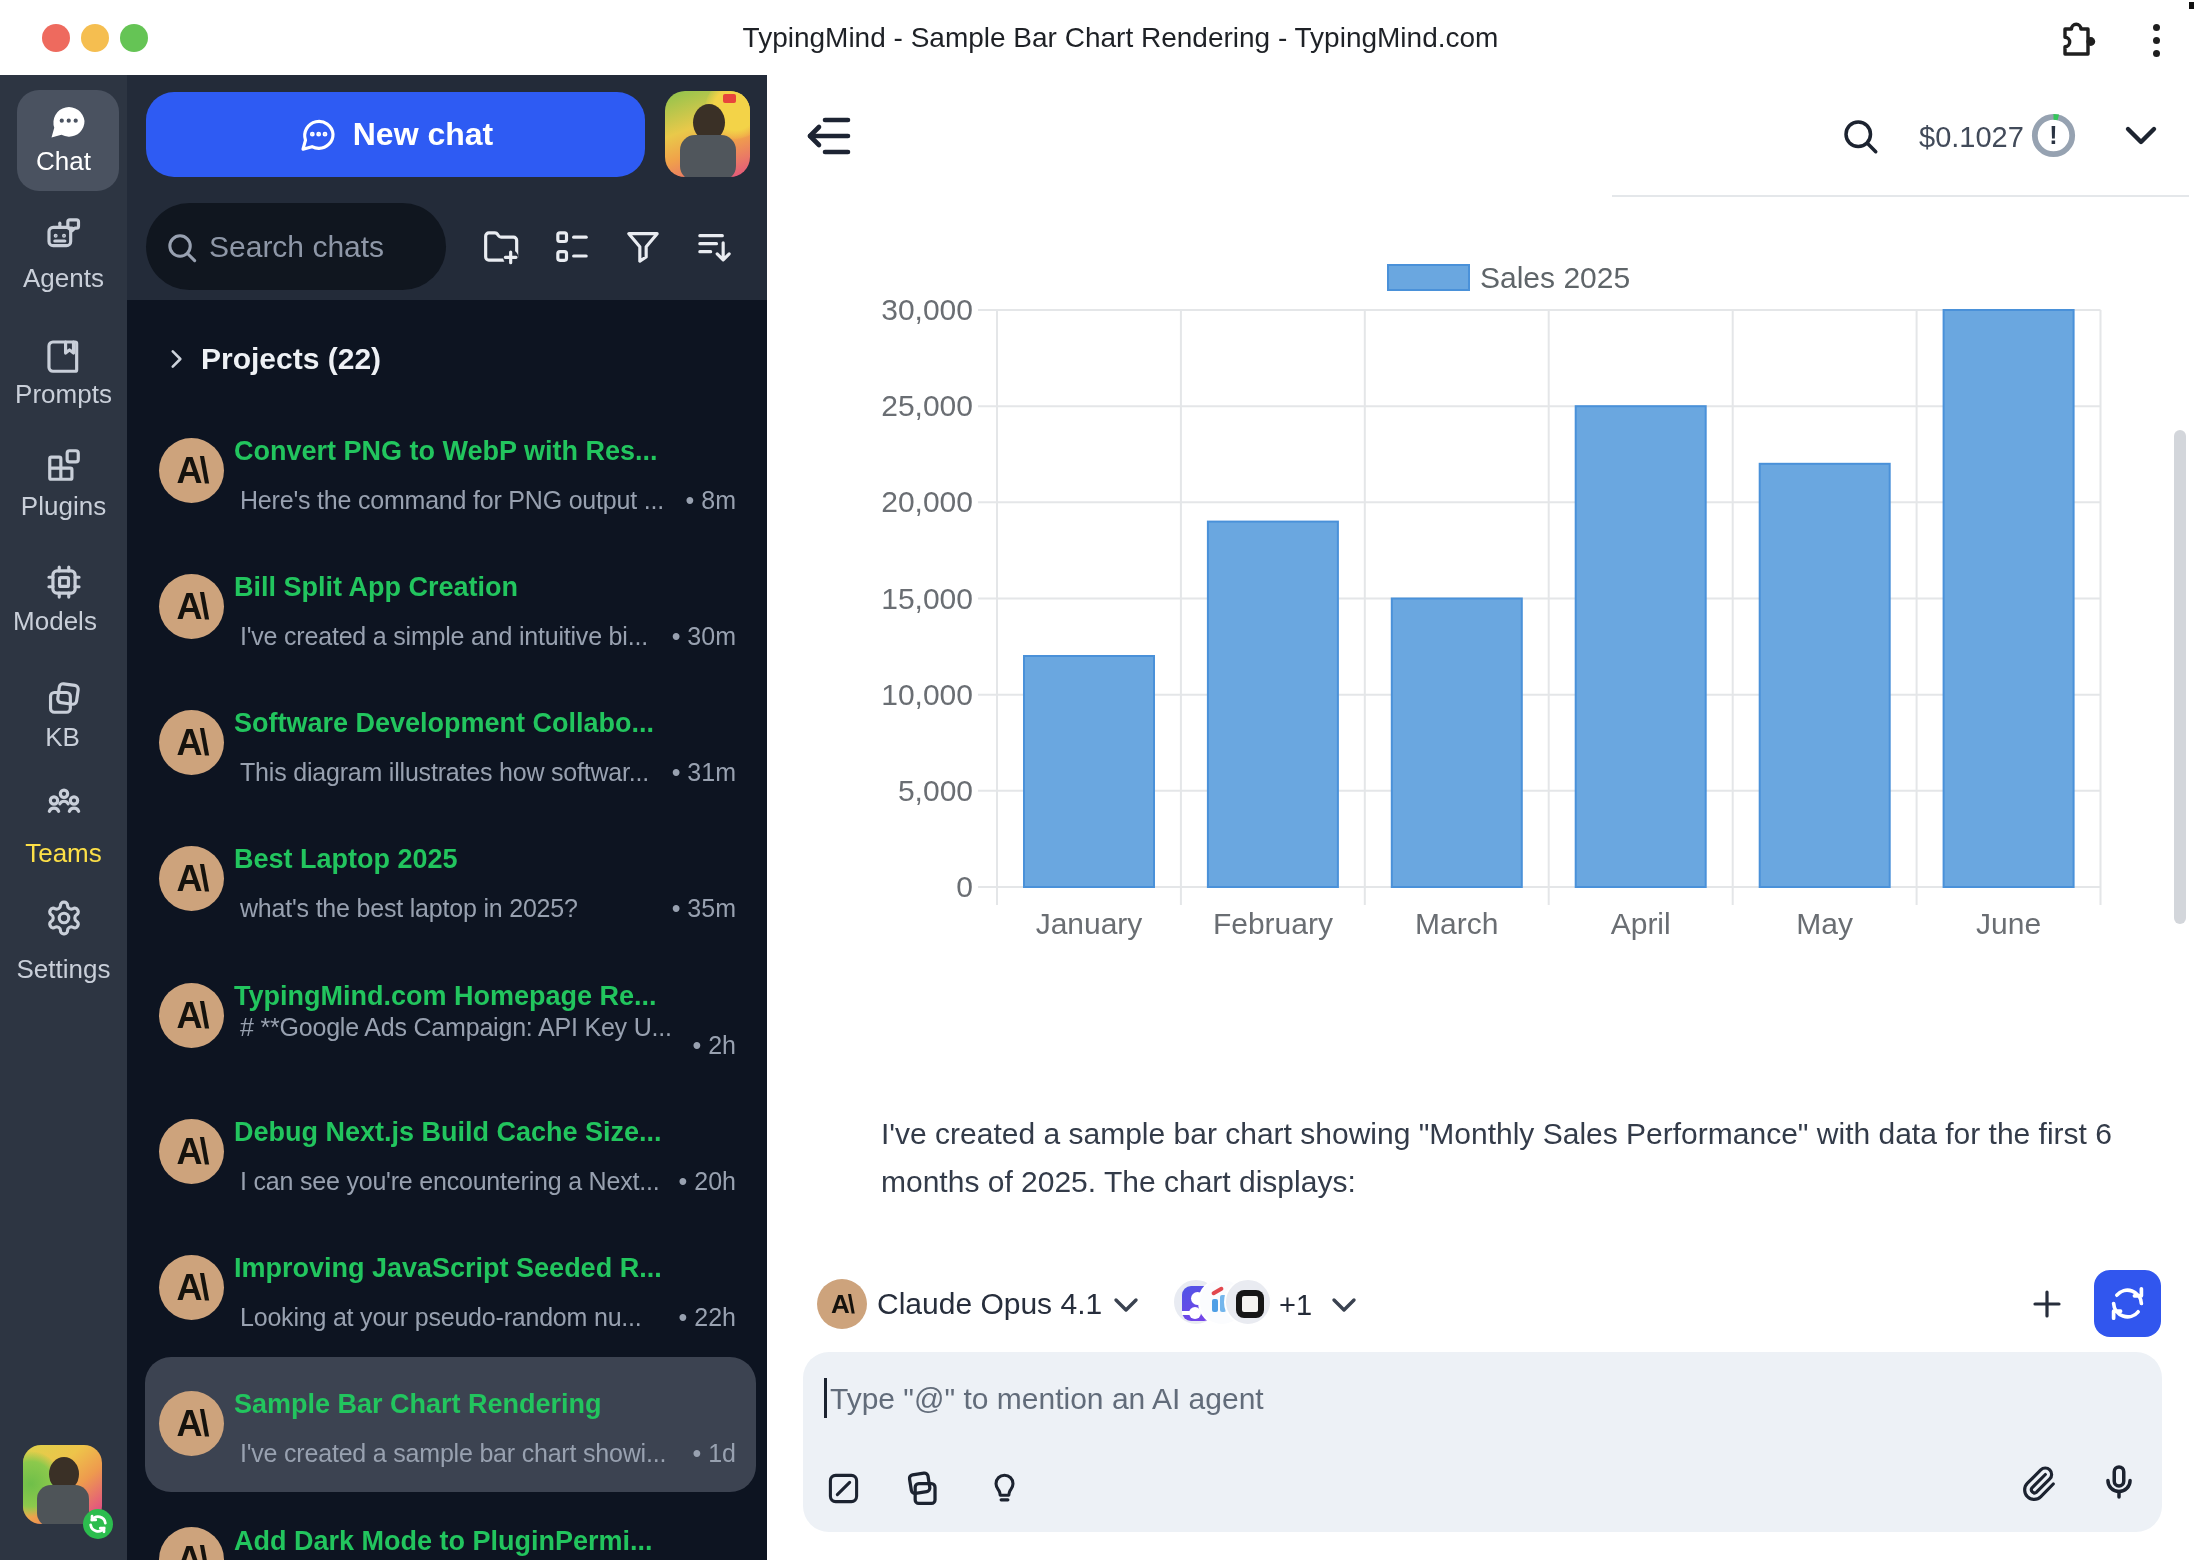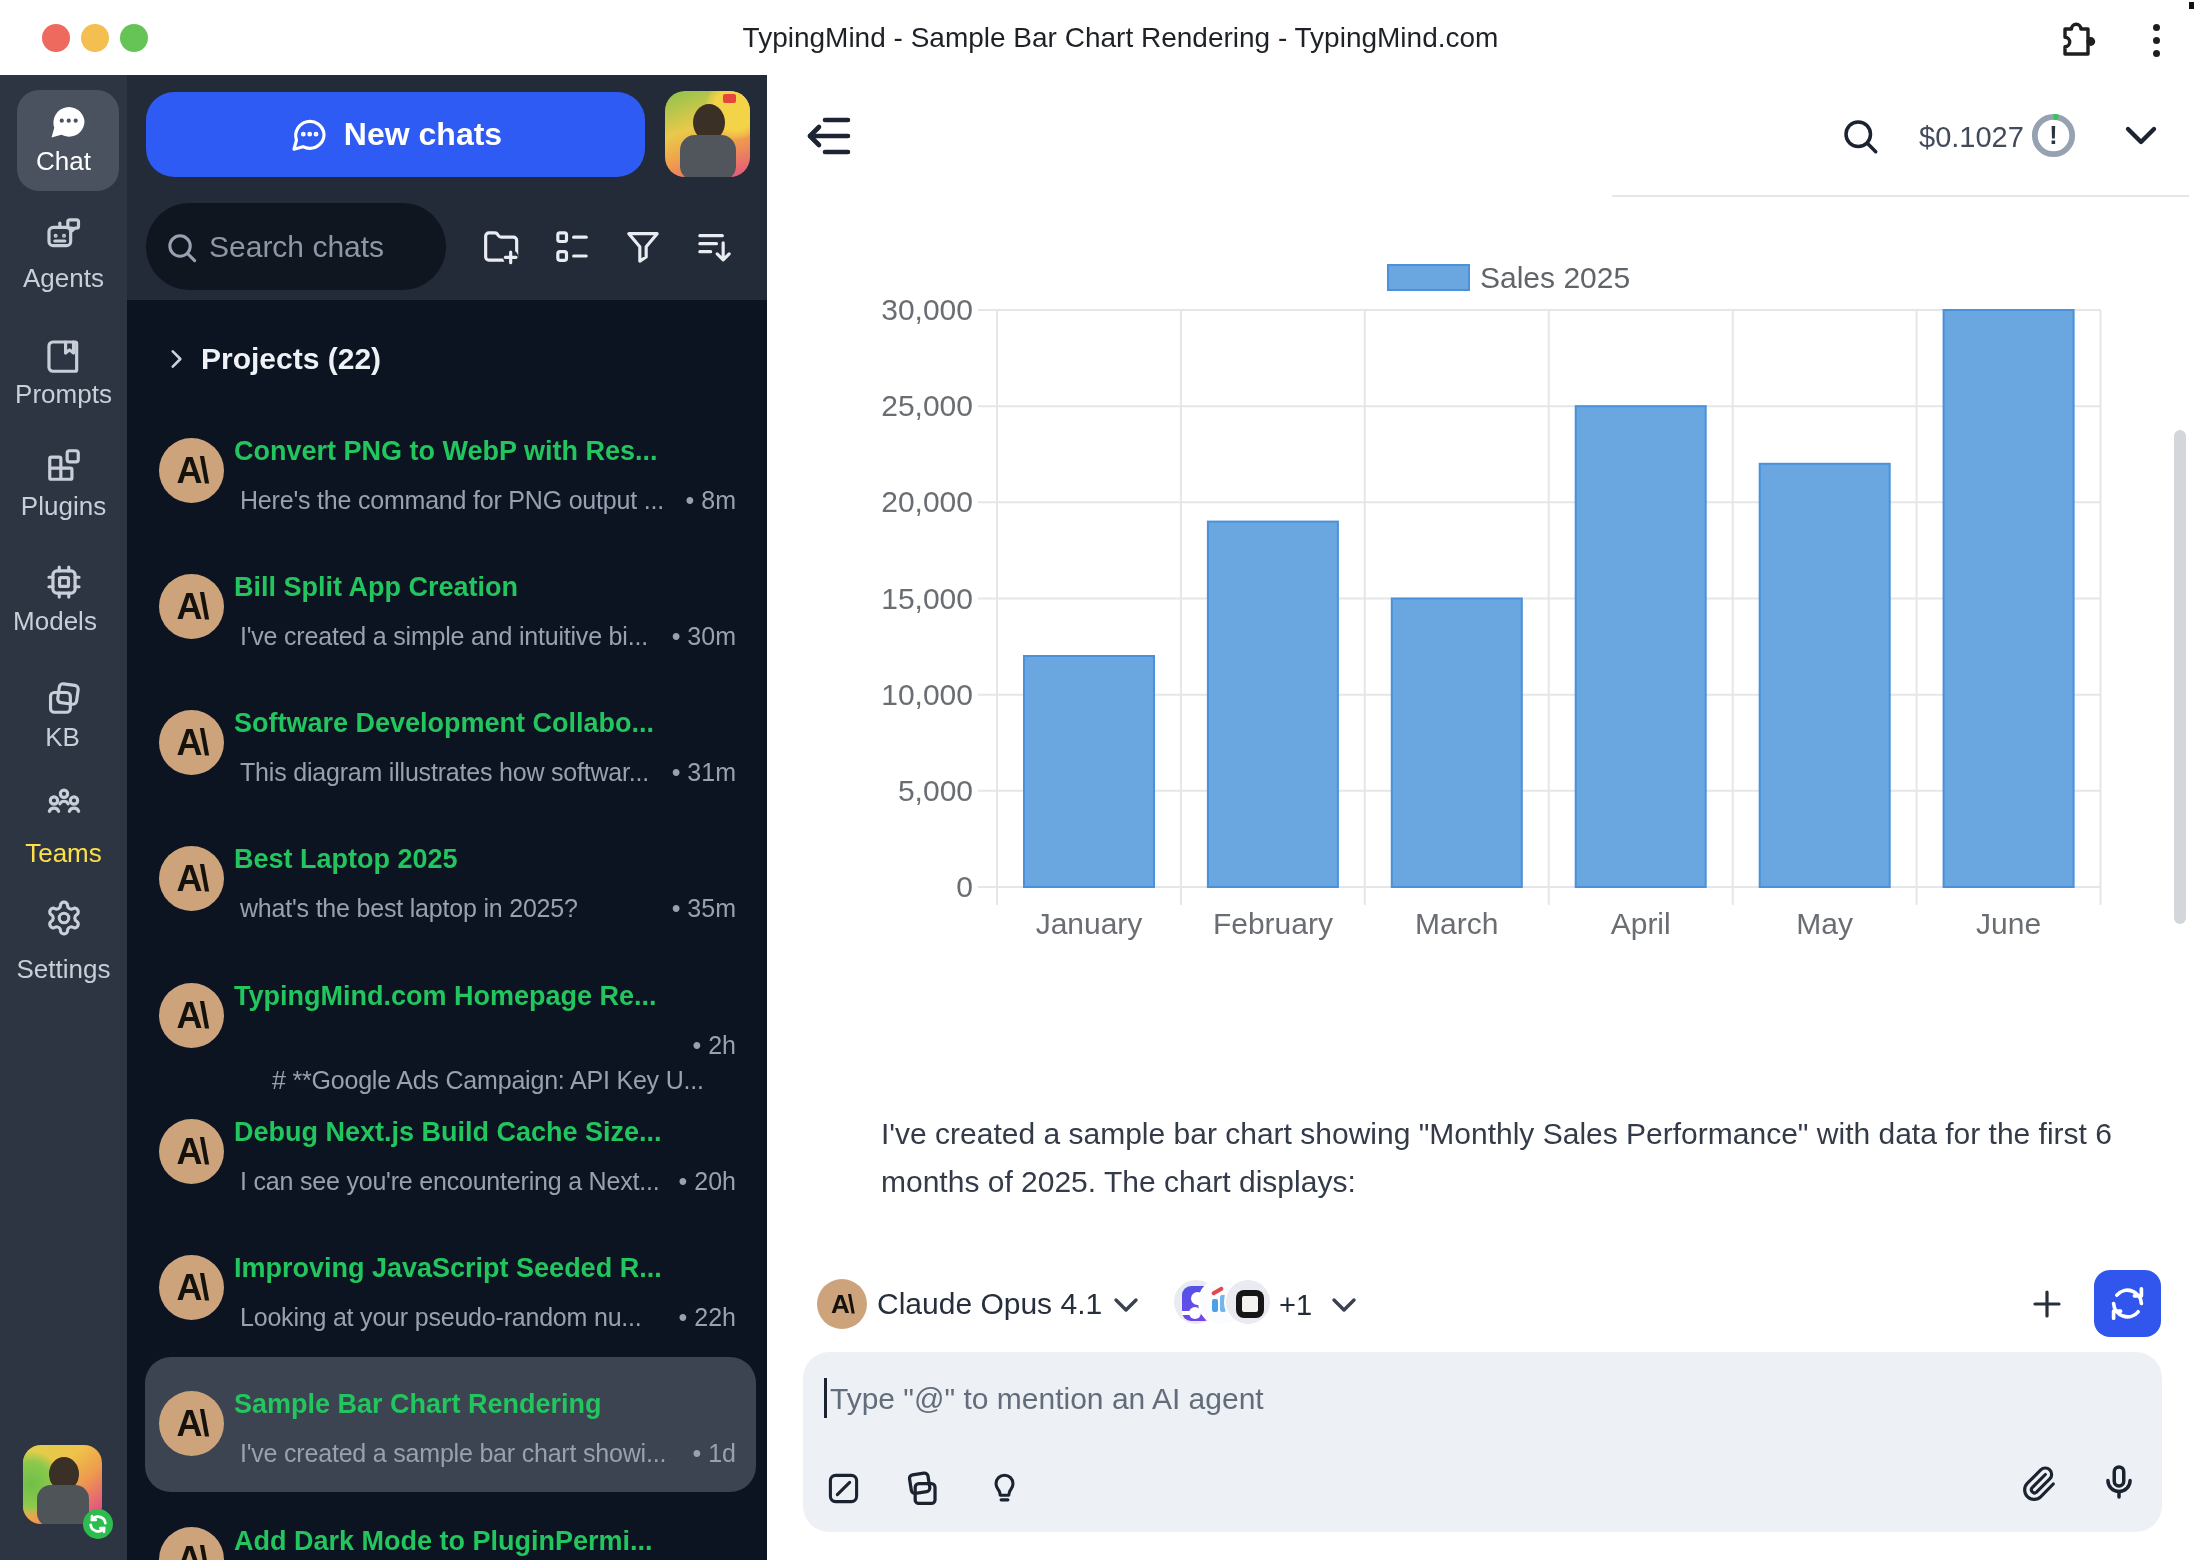--- a/index.html
+++ b/index.html
@@ -110,21 +110,21 @@
   <div class="abs" id="panel" style="left:127px;top:75px;width:640px;height:1485px;background:#232b39;overflow:hidden;">
     <div class="abs" id="panel-list" style="left:0;top:225px;width:640px;height:1260px;background:#0d1421;"></div>
 
     <div class="abs" style="left:19px;top:17px;width:499px;height:85px;border-radius:28px;background:#2e5bf3;display:flex;align-items:center;justify-content:center;gap:15px;">
       <svg width="40" height="40" viewBox="0 0 24 24" fill="none" stroke="#fff" stroke-width="1.9" stroke-linecap="round" stroke-linejoin="round">
         <path d="M21 11.5a8.38 8.38 0 0 1-8.5 8.5 8.5 8.5 0 0 1-4.1-1L3 20.5l1.5-5.4a8.5 8.5 0 1 1 16.5-3.6z"></path>
         <circle cx="8.6" cy="11.5" r="0.5" fill="#fff"></circle>
         <circle cx="12.4" cy="11.5" r="0.5" fill="#fff"></circle>
         <circle cx="16.2" cy="11.5" r="0.5" fill="#fff"></circle>
       </svg>
-      <span style="font-size:32px;font-weight:700;color:#fff;">New chats</span>
+      <span style="font-size:32px;font-weight:700;color:#fff;">New chat</span>
     </div>
 
     <div class="abs" style="left:538px;top:16px;width:85px;height:86px;border-radius:20px;overflow:hidden;background:linear-gradient(160deg,#8cc34d 0%,#e9c94a 40%,#f0a24a 62%,#e4527f 100%);">
       <div class="abs" style="left:40px;top:-12px;width:60px;height:60px;border-radius:50%;background:radial-gradient(circle,#f3d348 0%,#f3d348 50%,rgba(243,211,72,0) 75%);"></div>
       <div class="abs" style="left:28px;top:13px;width:32px;height:37px;border-radius:50%;background:#3a3026;"></div>
       <div class="abs" style="left:15px;top:44px;width:56px;height:46px;border-radius:15px;background:#50565c;"></div>
       <div class="abs" style="left:58px;top:3px;width:13px;height:9px;border-radius:2px;background:#e8453c;"></div>
     </div>
 
     <div class="abs" style="left:19px;top:128px;width:300px;height:87px;border-radius:44px;background:#10161f;"></div>
@@ -175,21 +175,21 @@
     <div class="cs" style="top:680px;">This diagram illustrates how softwar...</div>
     <div class="cd" style="top:680px;">• 31m</div>
 
     <div class="cav" style="top:771px;">A\</div>
     <div class="ct" style="top:766px;">Best Laptop 2025</div>
     <div class="cs" style="top:816px;">what's the best laptop in 2025?</div>
     <div class="cd" style="top:816px;">• 35m</div>
 
     <div class="cav" style="top:908px;">A\</div>
     <div class="ct" style="top:903px;">TypingMind.com Homepage Re...</div>
-    <div class="cs" style="top:988px;margin-left:32px;"># **Google Ads Campaign: API Key U...</div>
+    <div class="cs" style="top:935px;"># **Google Ads Campaign: API Key U...</div>
     <div class="cd" style="top:953px;">• 2h</div>
 
     <div class="cav" style="top:1044px;">A\</div>
     <div class="ct" style="top:1039px;">Debug Next.js Build Cache Size...</div>
     <div class="cs" style="top:1089px;">I can see you're encountering a Next...</div>
     <div class="cd" style="top:1089px;">• 20h</div>
 
     <div class="cav" style="top:1180px;">A\</div>
     <div class="ct" style="top:1175px;">Improving JavaScript Seeded R...</div>
     <div class="cs" style="top:1225px;">Looking at your pseudo-random nu...</div>

